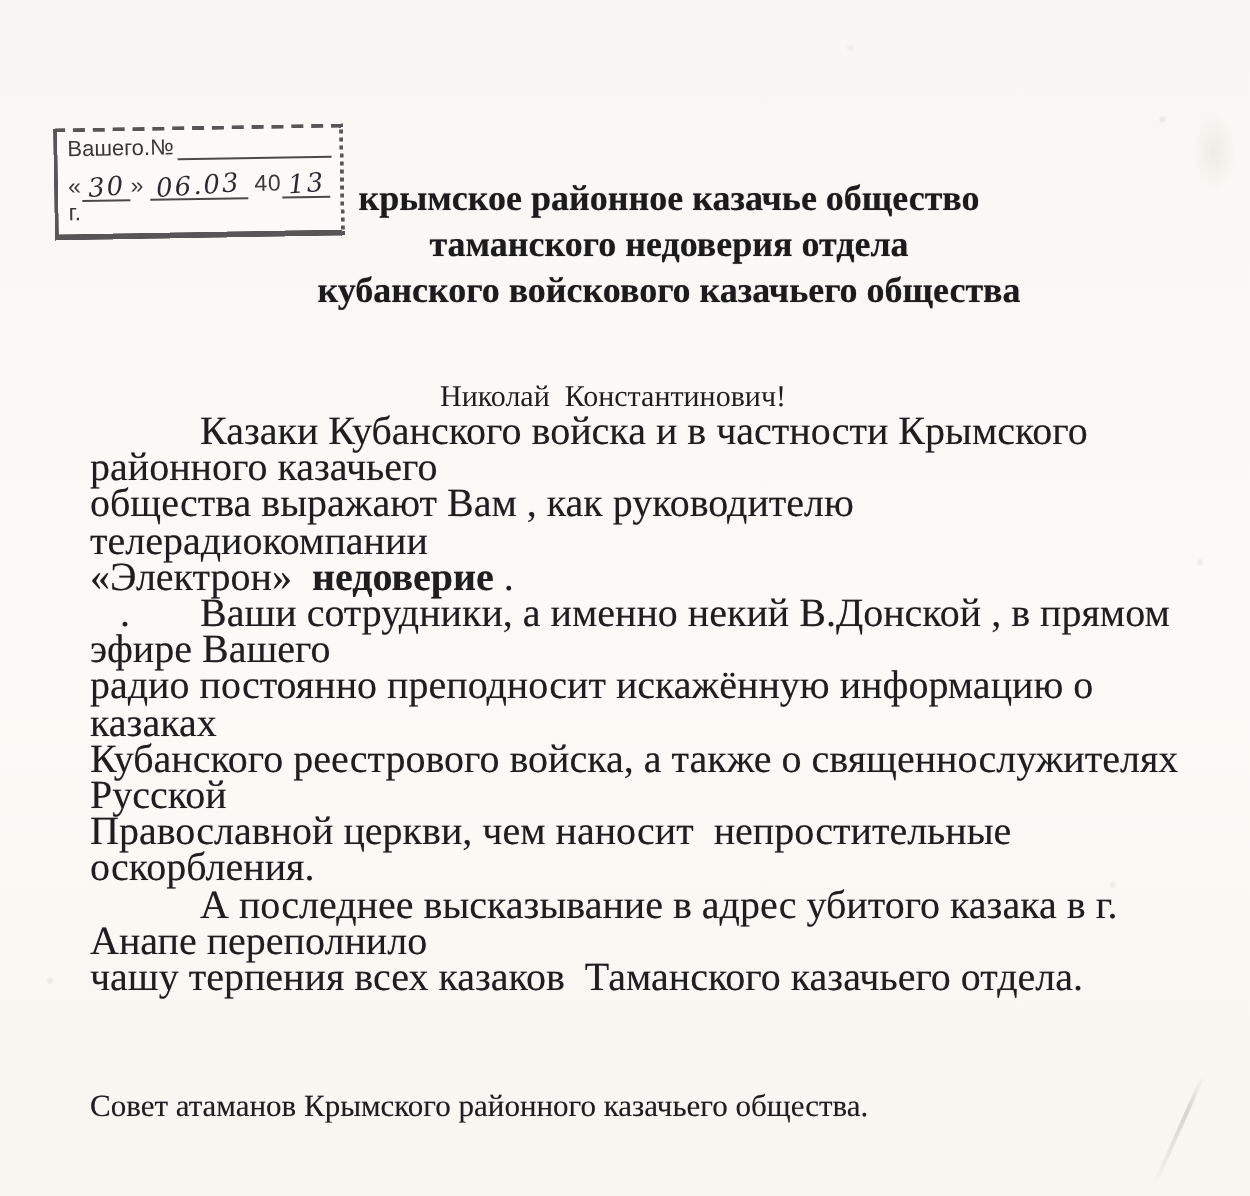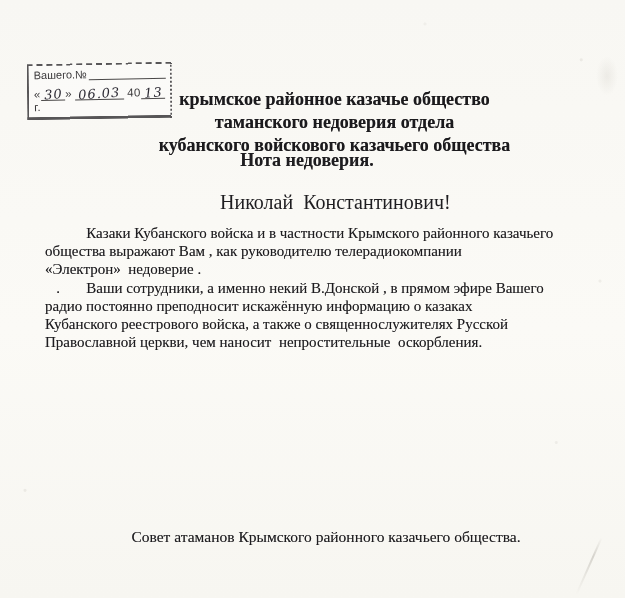--- a/index.html
+++ b/index.html
@@ -53,34 +53,34 @@
     margin-top:43px;
   }
   
   .doc-title{
     position:absolute;left:45px;top:150px;width:524px;
     text-align:center;font-weight:bold;font-size:18px;
     text-shadow:0 0 0.5px rgba(30,28,30,0.5);
   }
   .salutation{
     position:absolute;left:220px;top:191px;
-    font-size:20px;white-space:pre;
+    font-size:15px;white-space:pre;
   }
   
   .body-text{
-    position:absolute;left:45px;top:224px;width:548px;
-    font-size:15px;line-height:18.2px;
+    position:absolute;left:45px;top:207px;width:548px;
+    font-size:20px;line-height:18.2px;
     text-shadow:0 0 0.4px rgba(30,28,30,0.45);
   }
   .body-text p{margin:0;white-space:pre-wrap;}
-  .body-text .bold{font-weight:normal;}
+  .body-text .bold{font-weight:bold;}
   
   .signature{
-    position:absolute;left:45px;top:528px;width:562px;
-    text-align:center;font-size:15.5px;
+    position:absolute;left:45px;top:545px;width:562px;
+    text-align:left;font-size:15.5px;
     text-shadow:0 0 0.4px rgba(30,28,30,0.45);
   }
   
   .crease{
     position:absolute;left:588px;top:535px;width:2px;height:62px;
     background:linear-gradient(180deg, transparent, rgba(150,145,135,0.35), rgba(170,165,155,0.2), transparent);
     transform:rotate(24deg);
   }
   .smudge{
     position:absolute;left:596px;top:56px;width:22px;height:40px;
@@ -103,32 +103,33 @@
       <span>40</span><span class="useg"><span class="hw">13</span></span><span>г.</span>
     </div>
   </div>
 
   <div class="letterhead">
     <div>крымское районное казачье общество</div>
     <div>таманского недоверия отдела</div>
     <div>кубанского войскового казачьего общества</div>
   </div>
 
-  <div class="doc-title">Нота недоверия.</div>
 
   <div class="salutation">Николай  Константинович!</div>
 
   <div class="body-text">
     <p><span>           Казаки Кубанского войска и в частности Крымского районного казачьего
 общества выражают Вам , как руководителю телерадиокомпании
 «Электрон»  </span><span class="bold">недоверие</span><span> .</span></p>
     <p>   .       Ваши сотрудники, а именно некий В.Донской , в прямом эфире Вашего
 радио постоянно преподносит искажённую информацию о казаках
 Кубанского реестрового войска, а также о священнослужителях Русской
 Православной церкви, чем наносит  непростительные  оскорбления.</p>
+    <p>           А последнее высказывание в адрес убитого казака в г. Анапе переполнило
+чашу терпения всех казаков  Таманского казачьего отдела.</p>
   </div>
 
   <div class="signature">Совет атаманов Крымского районного казачьего общества.</div>
 
   <div class="crease"></div>
   <div class="smudge"></div>
 
 </div>
 
 </body></html>

